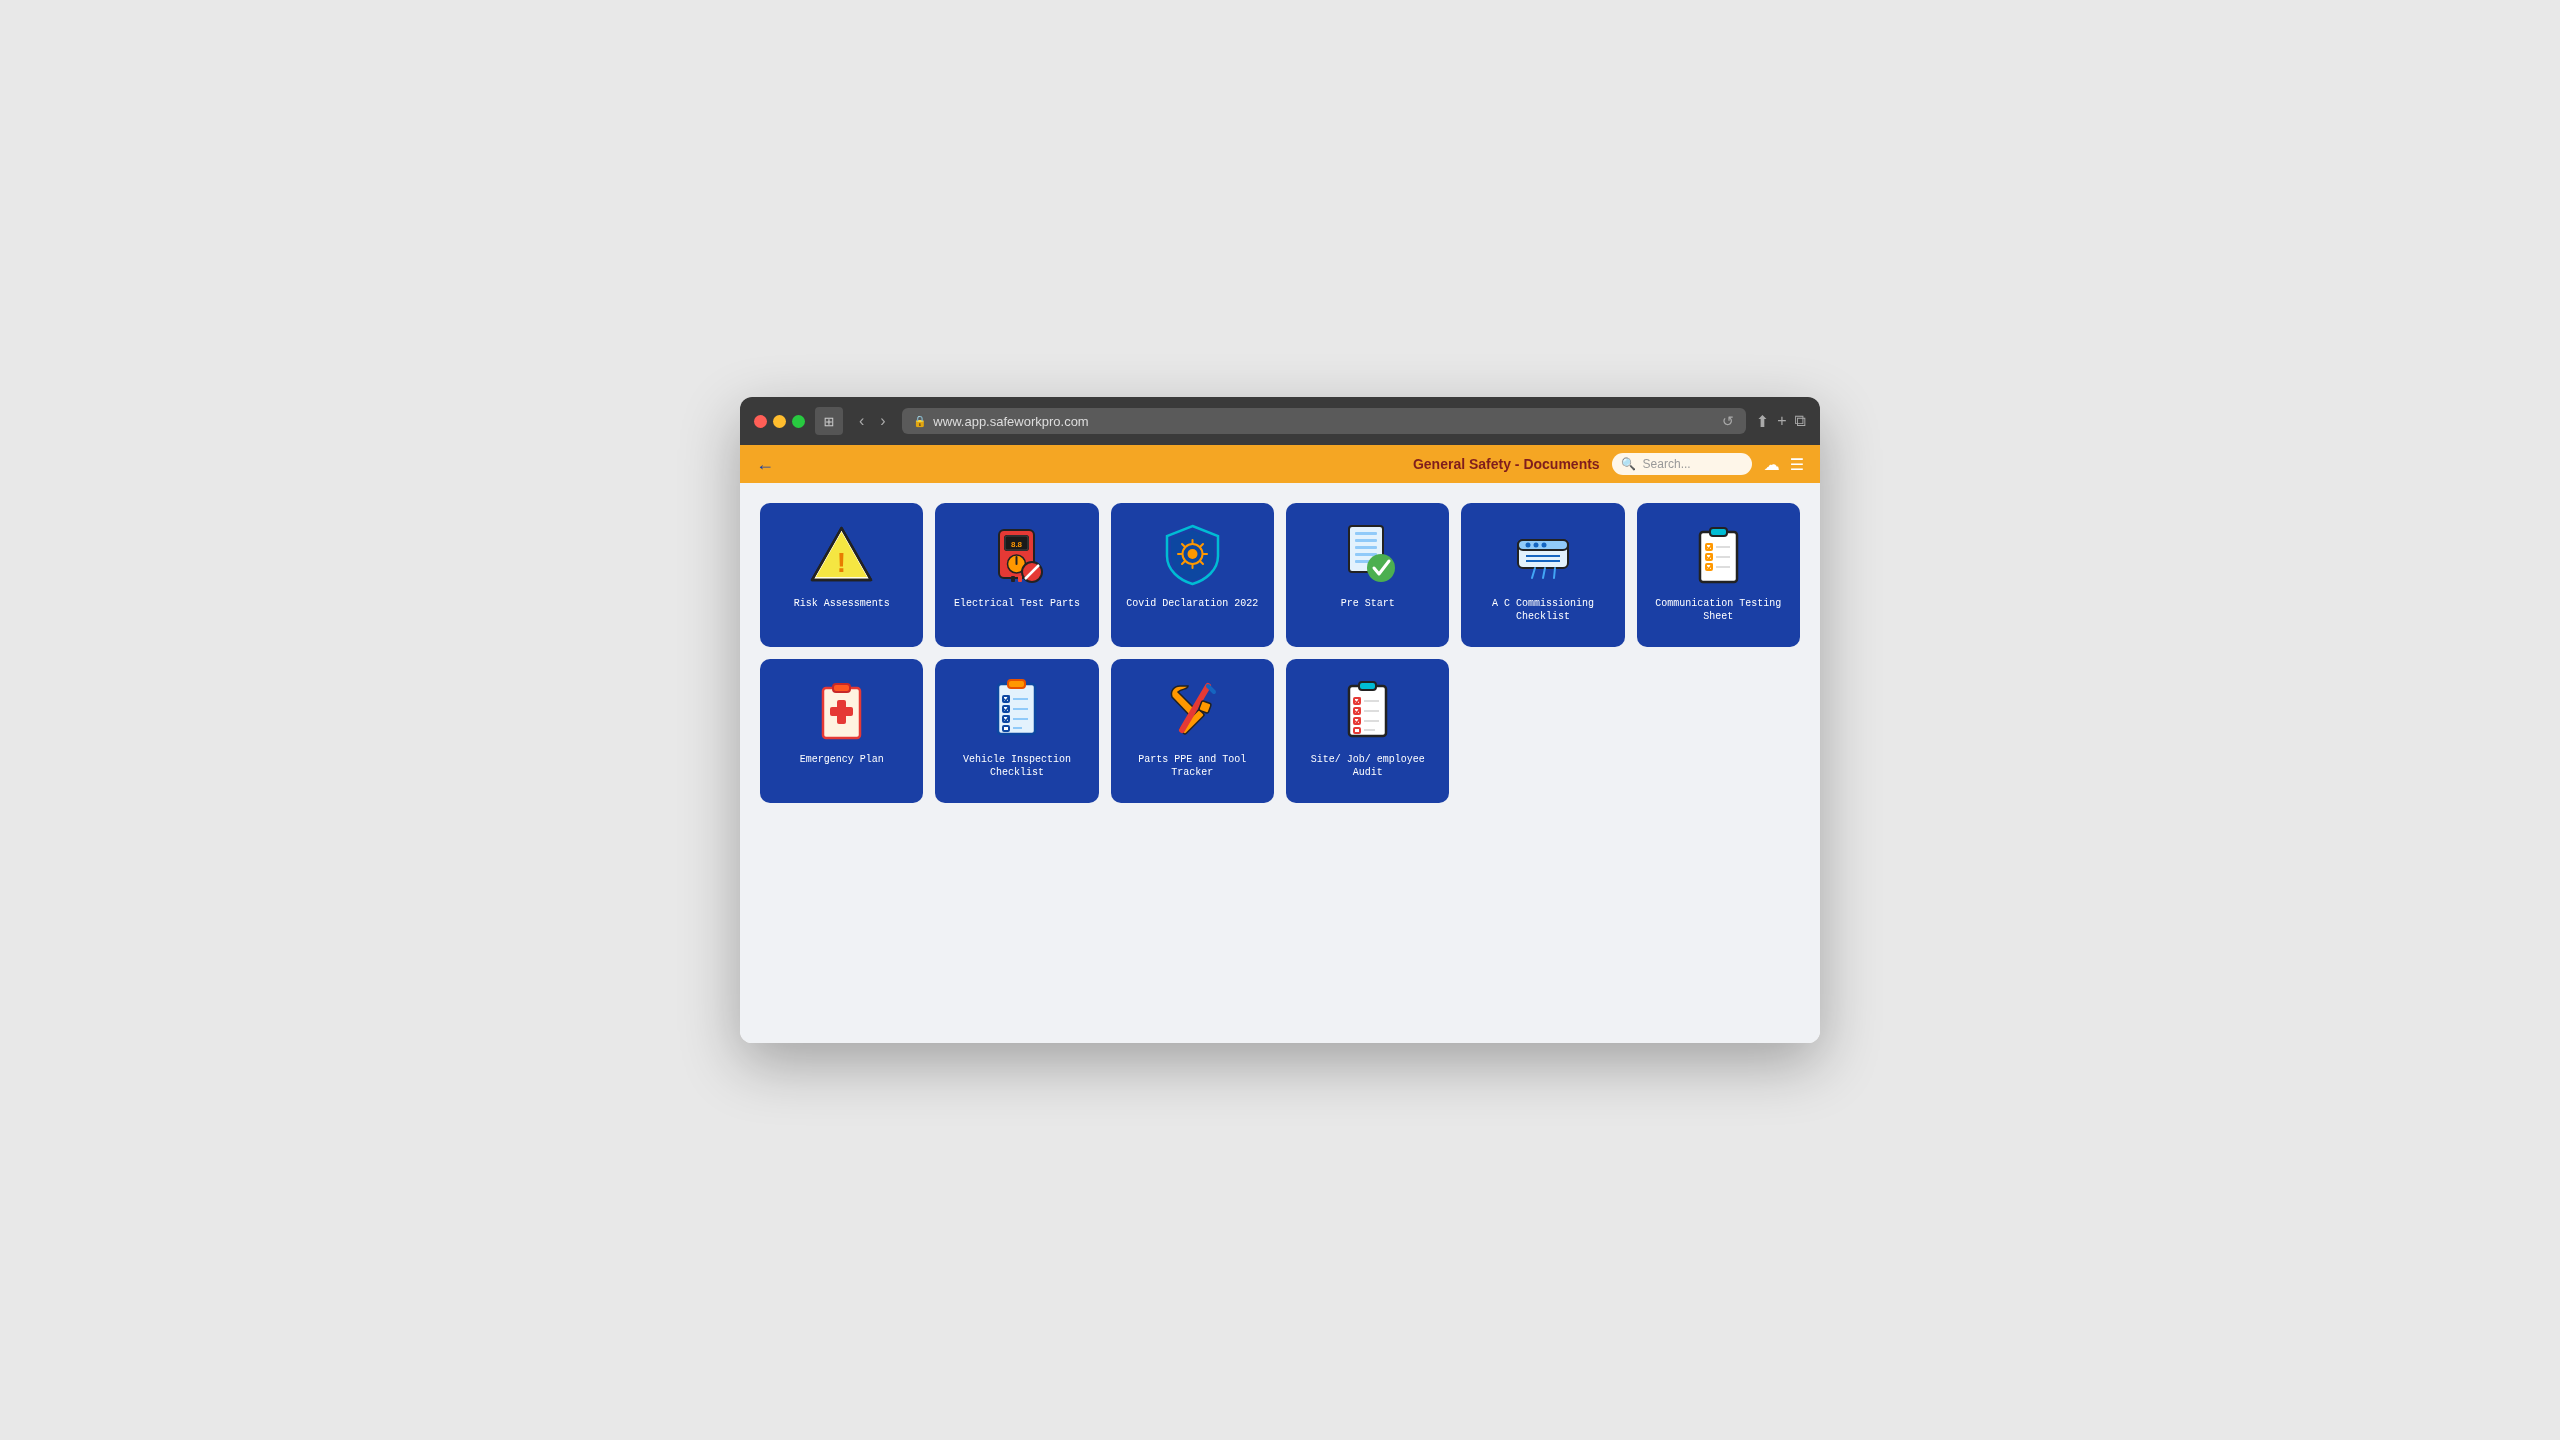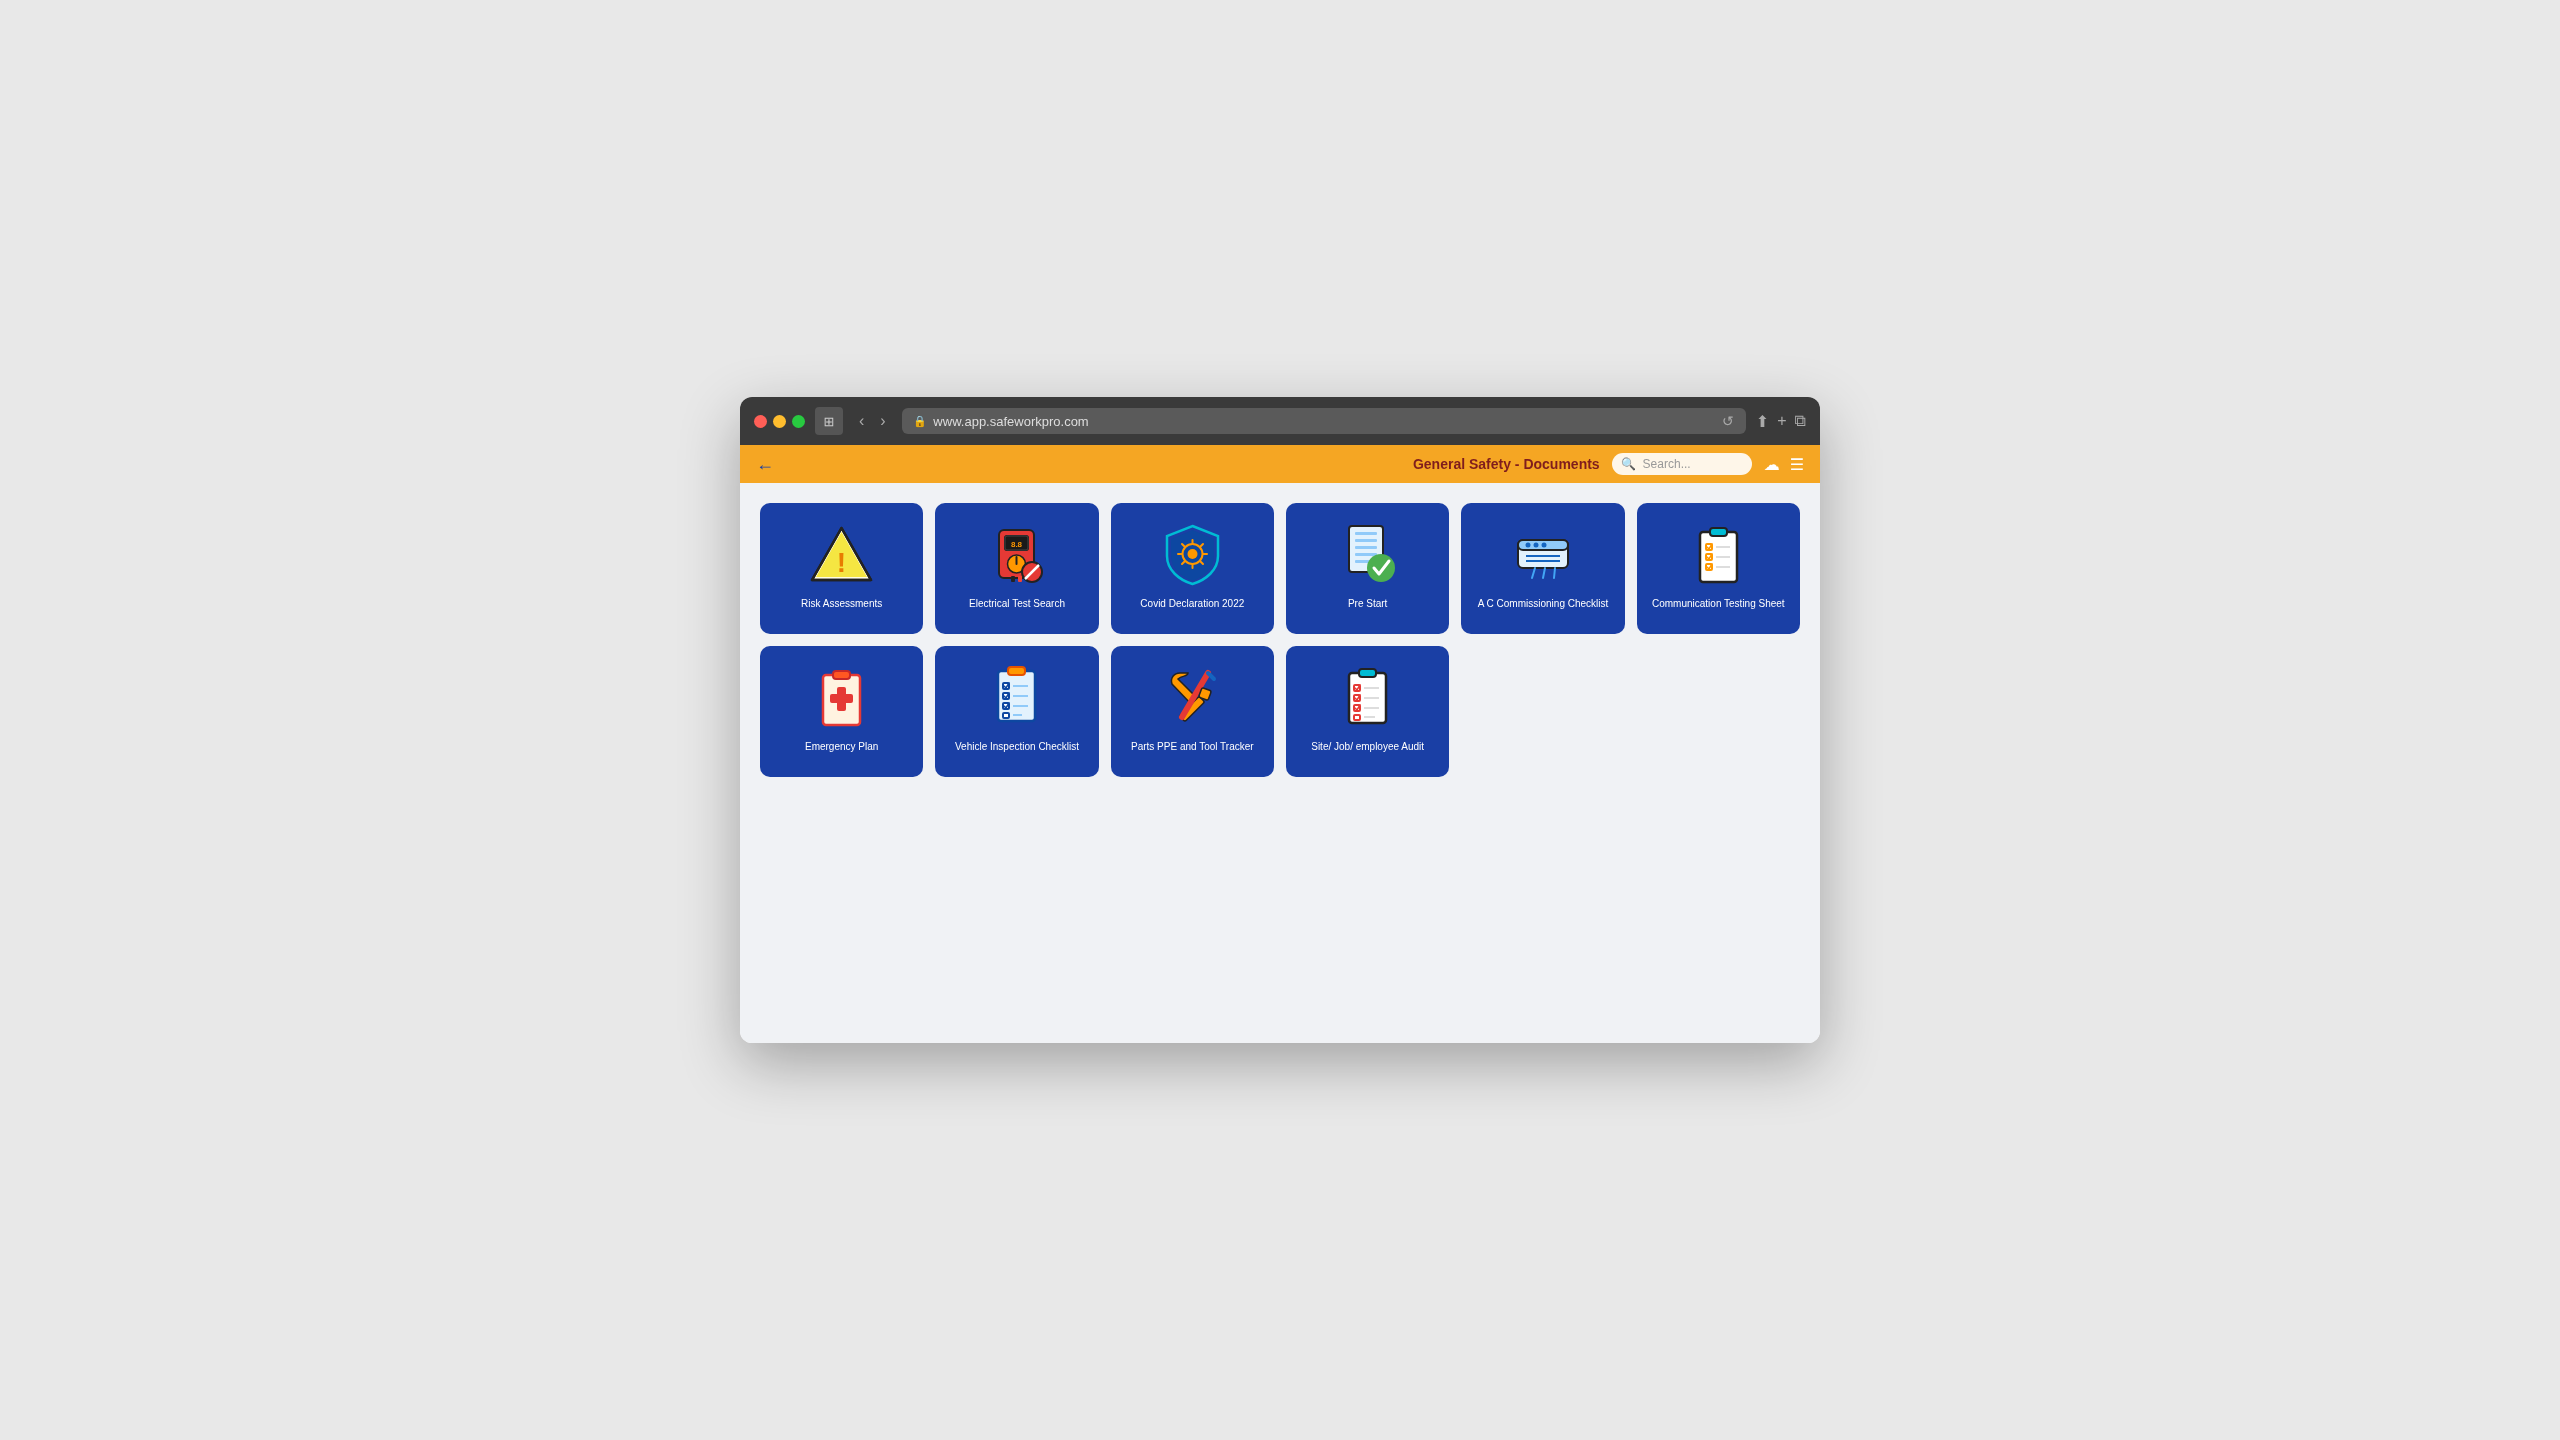--- a/index.html
+++ b/index.html
@@ -133,20 +133,21 @@
       align-items: center;
       justify-content: center;
       margin-bottom: 8px;
     }
     .card-label {
       font-size: 10px;
       color: #fff;
       text-align: center;
       line-height: 1.3;
       font-weight: 500;
+      font-family: Liberation Mono, monospace;
     }
     svg { overflow: visible; }
   </style>
 </head>
 <body>
 
 <div class="browser-window">
 
   <div class="browser-chrome">
     <div class="traffic-lights">
@@ -212,21 +213,21 @@
             <circle cx="32.5" cy="42" r="9" fill="#ff9800" stroke="#222" stroke-width="1.5"></circle>
             <line x1="32.5" y1="42" x2="32.5" y2="35" stroke="#222" stroke-width="2" stroke-linecap="round"></line>
 
             <rect x="27" y="54" width="4" height="6" rx="1" fill="#222"></rect>
             <rect x="34" y="54" width="4" height="6" rx="1" fill="#f44336"></rect>
 
             <circle cx="48" cy="50" r="10" fill="#e53935" stroke="#222" stroke-width="2"></circle>
             <line x1="41" y1="57" x2="55" y2="43" stroke="#fff" stroke-width="2.5"></line>
           </svg>
         </div>
-        <span class="card-label">Electrical Test Search</span>
+        <span class="card-label">Electrical Test Parts</span>
       </div>
 
       <div class="card">
         <div class="card-icon">
           <svg width="65" height="65" viewBox="0 0 65 65">
             <path d="M32.5,4 L58,14 L58,34 C58,48 46,58 32.5,62 C19,58 7,48 7,34 L7,14 Z" fill="none" stroke="#00bcd4" stroke-width="2.5"></path>
             <path d="M32.5,8 L54,17 L54,34 C54,46 44,55 32.5,59 C21,55 11,46 11,34 L11,17 Z" fill="#0d47a1" stroke="none"></path>
 
             <circle cx="32.5" cy="32" r="10" fill="none" stroke="#ff9800" stroke-width="2"></circle>
             <circle cx="32.5" cy="32" r="5" fill="#ff9800"></circle>

